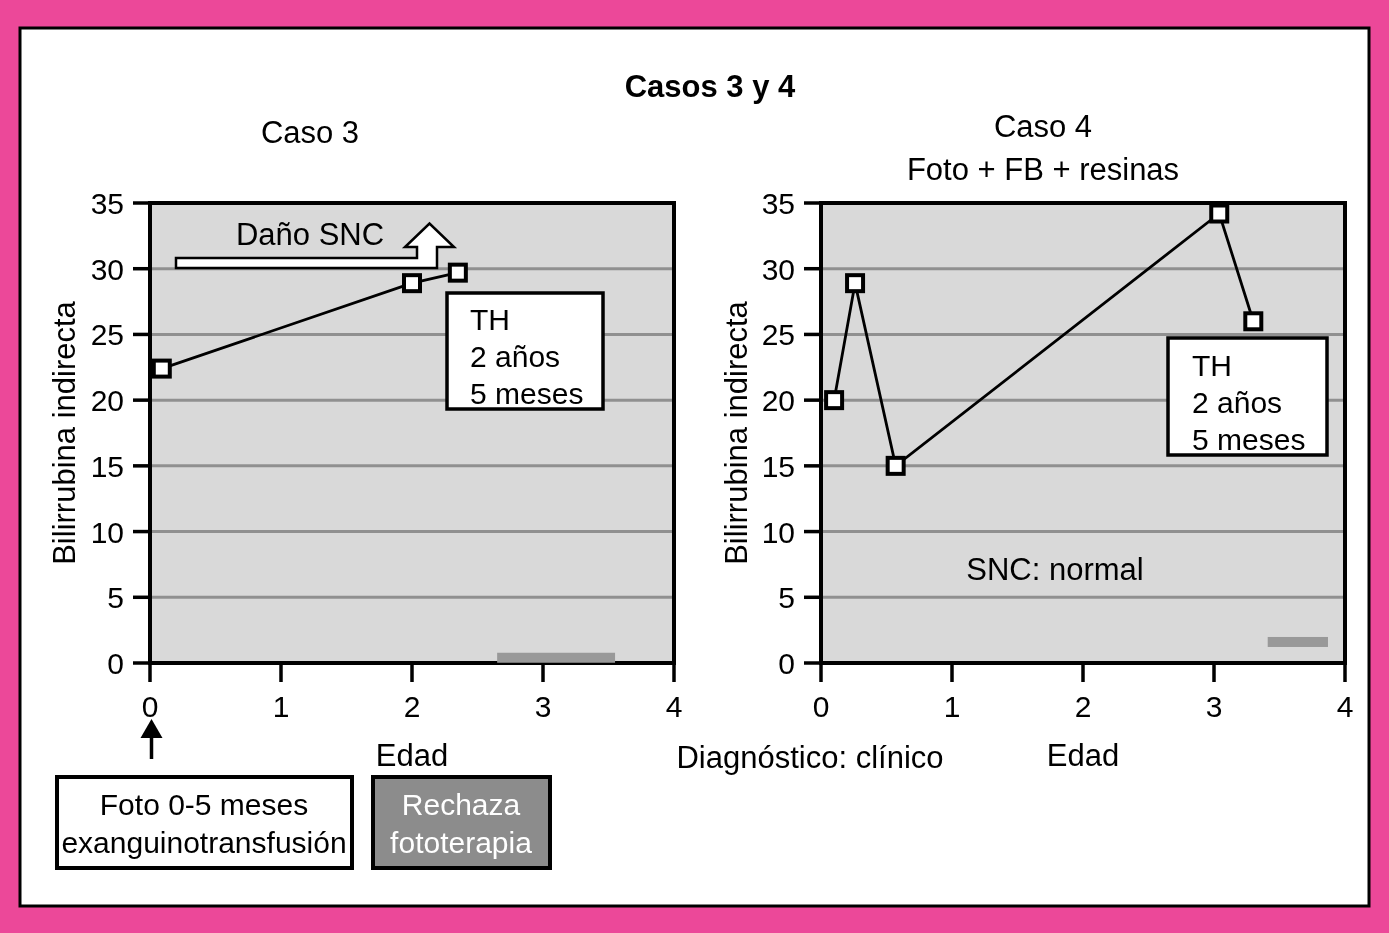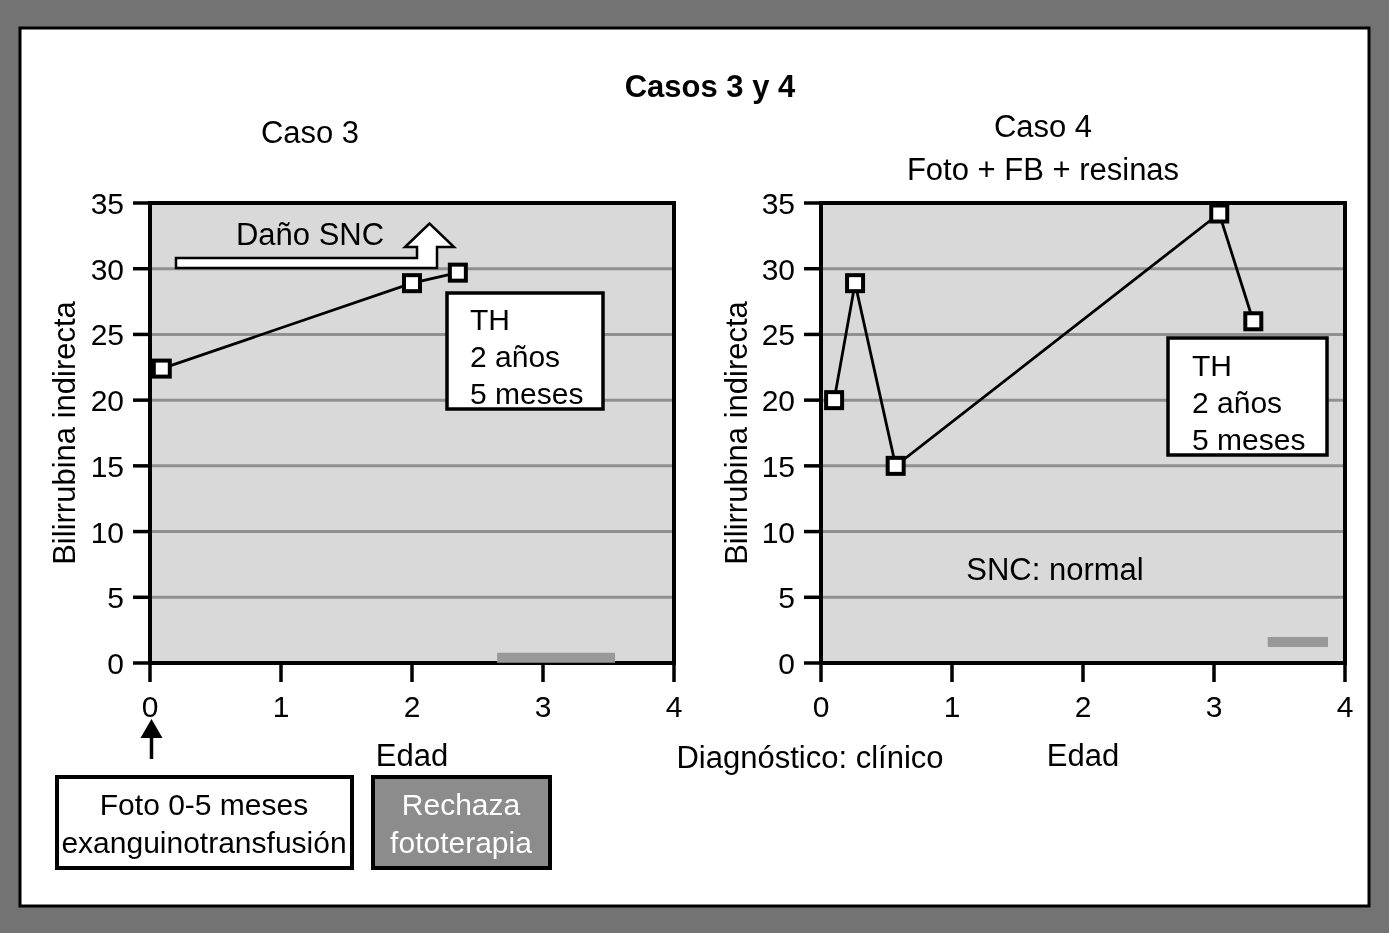--- a/index.html
+++ b/index.html
@@ -1,19 +1,19 @@
 <!DOCTYPE html>
 <html><head>
 <meta charset="utf-8">
 <style>
   html,body{margin:0;padding:0;background:#ffffff;}
   .stage{
     position:relative;
     width:1389px;height:933px;
-    background:#737373;
+    background:#ec4899;
     font-family:"Liberation Sans", sans-serif;
     overflow:hidden;
   }
   svg text{
     font-family:"Liberation Sans", sans-serif;
     fill:#000000;
   }
   .t-main   {font-size:31px;font-weight:bold;}
   .t-sub    {font-size:31px;}
   .t-tick   {font-size:30px;}

